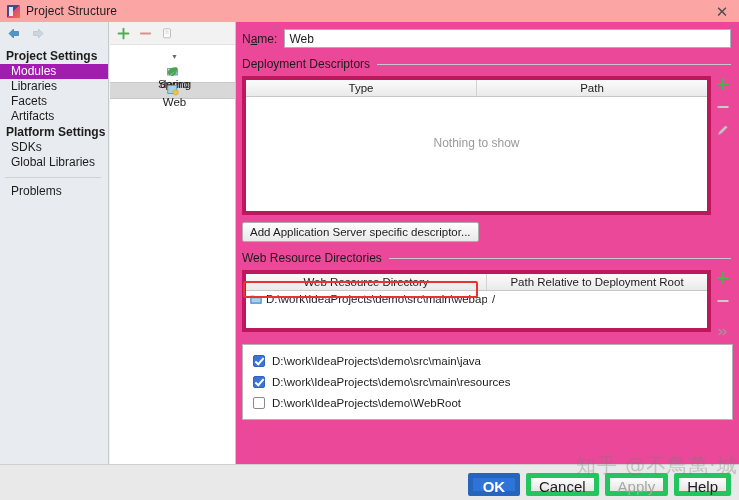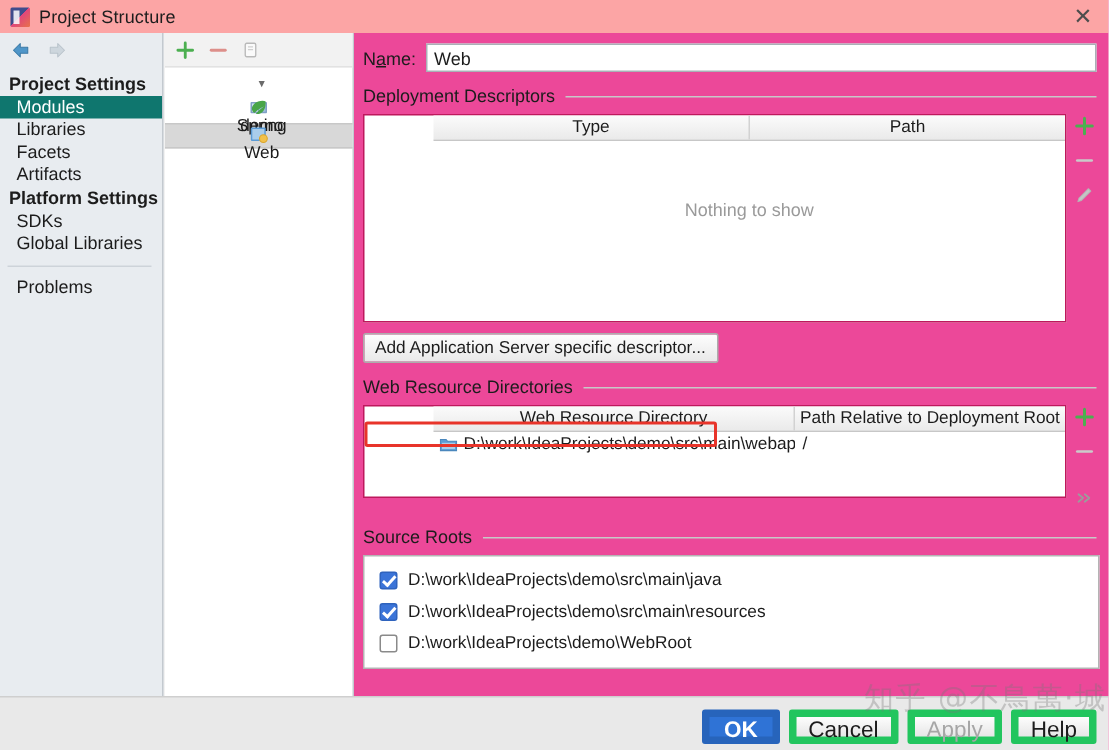--- a/index.html
+++ b/index.html
@@ -92,21 +92,21 @@
     color: #1c1c1c;
     white-space: nowrap;
     cursor: default;
   }
   .side-item.group {
     font-weight: bold;
     padding-left: 6px;
     margin-top: 1px;
   }
   .side-item.selected {
-    background: #0f766e;
+    background: #a21caf;
     color: #ffffff;
   }
   .side-sep {
     height: 1px;
     background: #cdd3d9;
     margin: 7px 7px 6px 5px;
   }
 
   
   .modules-pane {
@@ -195,25 +195,24 @@
     background: #c8c8c8;
     margin-left: 7px;
   }
 
   .table-block {
     display: flex;
     margin: 5px 6px 0 6px;
   }
   .table-wrap {
     flex: 1;
-    border: 1px solid #be185d;
+    border: 4px solid #be185d;
     background: #ffffff;
     box-sizing: border-box;
     position: relative;
-    padding-left: 46px;
   }
   .tbl-header {
     display: flex;
     height: 16px;
     background: linear-gradient(#fbfbfb,#eaeaea);
     border-bottom: 1px solid #c7c7c7;
   }
   .tbl-header .th {
     flex: 1;
     text-align: center;
@@ -540,24 +539,20 @@
           </svg>
         </span>
         <span class="sb" style="margin-top:8px;">
           <svg width="14" height="14" viewBox="0 0 14 14">
             <path d="M3 4.5 L6 7 L3 9.5 M7.2 4.5 L10.2 7 L7.2 9.5" fill="none" stroke="#9c9c9c" stroke-width="1.2" stroke-linecap="round" stroke-linejoin="round"></path>
           </svg>
         </span>
       </div>
     </div>
 
-    <div class="section-head" style="margin-top:12px;">
-      <span>Source Roots</span>
-      <span class="rule"></span>
-    </div>
 
     <div class="srcroots-box">
       <div class="src-row">
         <span class="cbx on"></span>
         <span>D:\work\IdeaProjects\demo\src\main\java</span>
       </div>
       <div class="src-row">
         <span class="cbx on"></span>
         <span>D:\work\IdeaProjects\demo\src\main\resources</span>
       </div>

